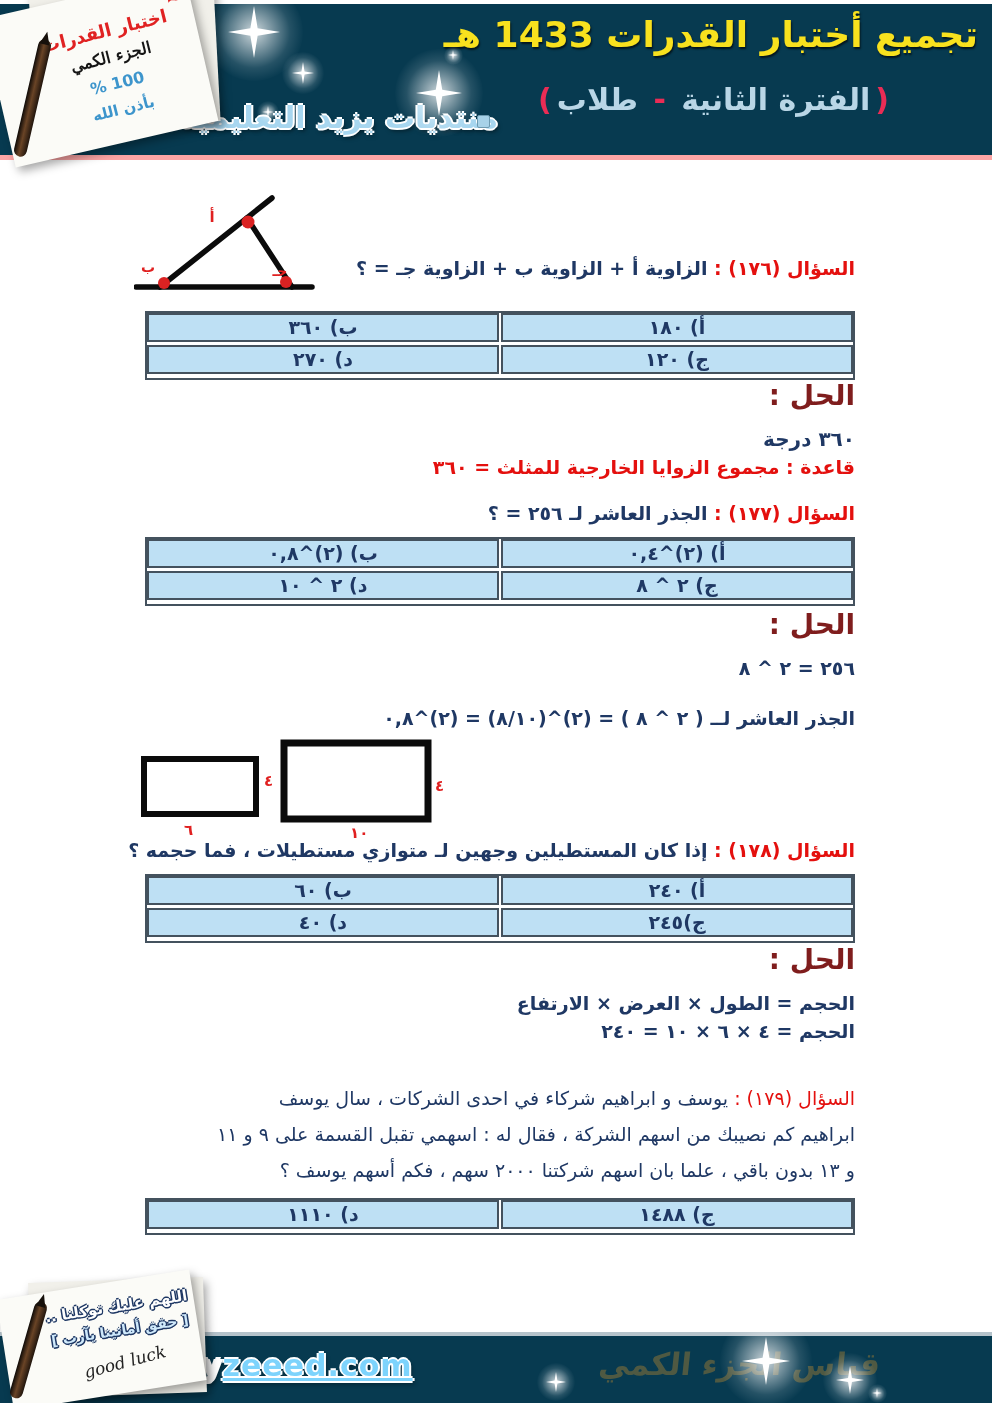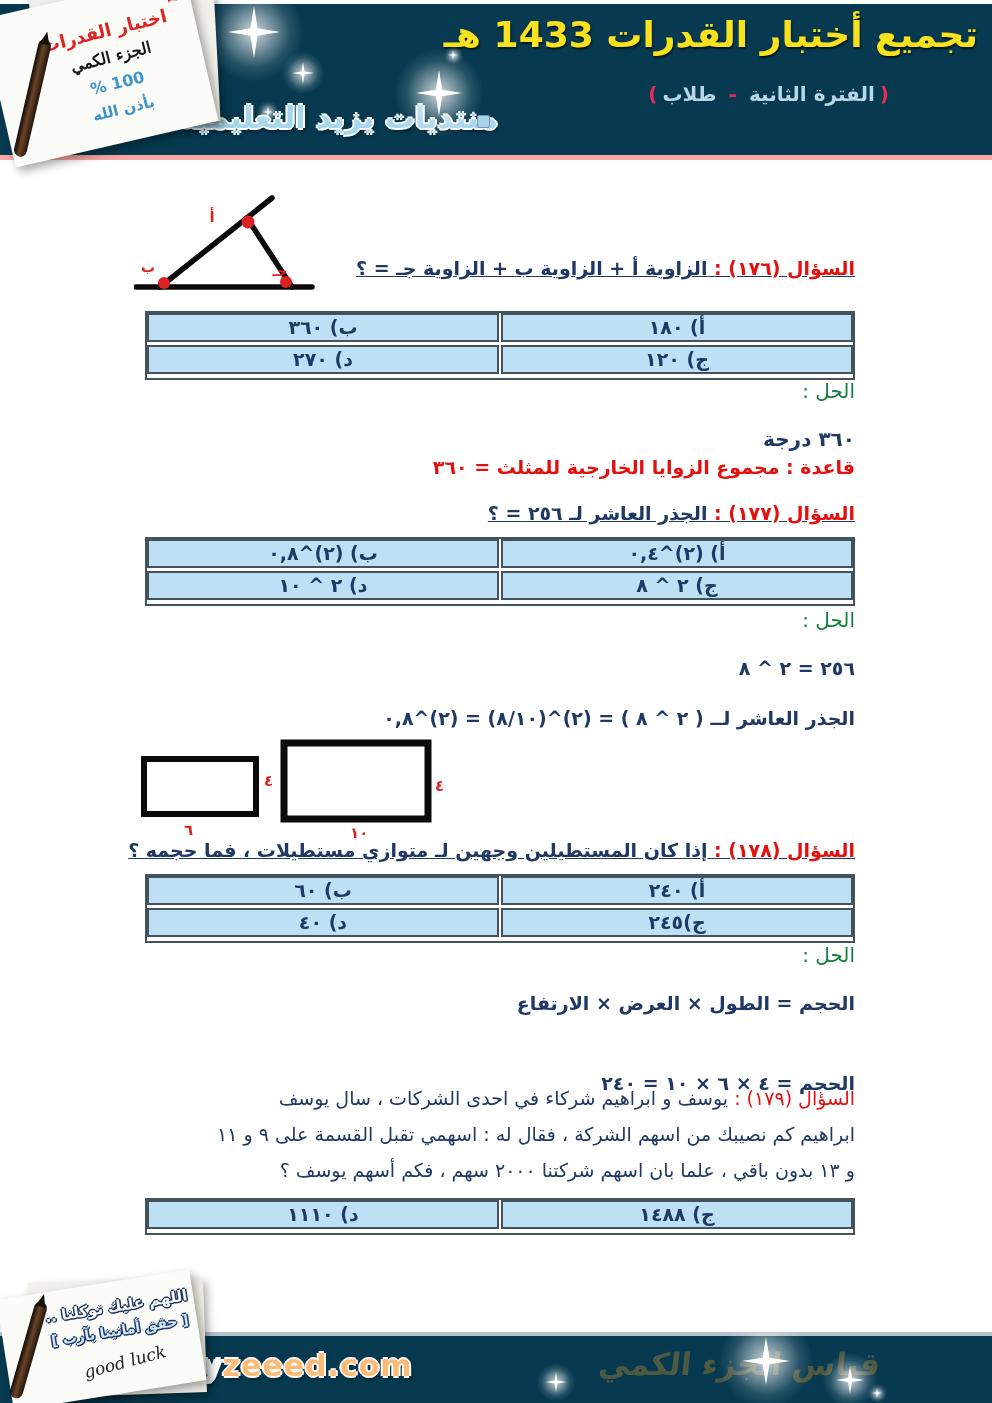--- a/index.html
+++ b/index.html
@@ -8,22 +8,22 @@
 
   
   .hdr{position:absolute;left:0;top:4px;right:0;height:151px;background:#073a50;
        border-bottom:5px solid #fca5a5;z-index:1;}
   .ftr{position:absolute;left:0;top:1332px;right:0;height:71px;background:#073a50;
        border-top:4px solid #b5c3cb;z-index:1;}
 
   .hdr-title{position:absolute;right:14px;top:10px;width:475px;text-align:center;
        direction:rtl;white-space:nowrap;font-weight:bold;font-size:36px;color:#f8e11e;
        text-shadow:1px 2px 2px rgba(0,0,0,0.65);z-index:2;}
-  .hdr-sub{position:absolute;right:98px;top:78px;width:310px;text-align:right;direction:rtl;
-       white-space:nowrap;font-weight:bold;font-size:20px;z-index:2;}
+  .hdr-sub{position:absolute;right:98px;top:78px;width:310px;text-align:left;direction:rtl;
+       white-space:nowrap;font-weight:bold;font-size:30px;z-index:2;}
   .hdr-sub .r{color:#ea2c55;margin:0 5px;}
   .hdr-sub .b{color:#b9d6e6;}
   .site-name{position:absolute;left:186px;top:96px;width:312px;text-align:center;direction:rtl;
        white-space:nowrap;font-weight:bold;font-size:30px;color:#a7d6ef;z-index:2;
        text-shadow:-2px 0 0 #fff,2px 0 0 #fff,0 -2px 0 #fff,0 2px 0 #fff,2px 3px 4px rgba(0,0,0,.5);}
   .chip{position:absolute;left:477px;top:111px;width:11px;height:11px;background:#a7d2e8;
        border:1px solid #6d9ab0;border-radius:2px;z-index:2;}
 
   
   .star{position:absolute;z-index:4;pointer-events:none;}
@@ -57,43 +57,43 @@
        transform:rotate(-6deg);margin-top:8px;}
 
   .pen{position:absolute;width:13px;height:120px;border-radius:7px;z-index:7;
        background:linear-gradient(90deg,#0e0a07,#6a4426 45%,#20150d);}
   .pen::after{content:"";position:absolute;left:1px;top:-13px;
        border:5px solid transparent;border-bottom:13px solid #16100b;}
   .pen-top{left:36px;top:46px;transform:rotate(13deg);}
   .pen-bot{left:22px;top:22px;height:100px;transform:rotate(16deg);}
 
   
-  .q-line{position:absolute;direction:rtl;white-space:nowrap;font-weight:bold;font-size:19px;color:#1f3864;text-decoration:underline;}
+  .q-line{position:absolute;direction:rtl;white-space:nowrap;font-weight:bold;font-size:19px;color:#1f3864;}
   .red{color:#e4100e;}
   .navy{color:#1f3864;}
-  .sol-label{position:absolute;direction:rtl;font-weight:normal;font-size:20px;color:#15803d;white-space:nowrap;}
+  .sol-label{position:absolute;direction:rtl;font-weight:bold;font-size:28px;color:#7f1d1d;white-space:nowrap;}
   .sol-line{position:absolute;direction:rtl;white-space:nowrap;font-weight:bold;font-size:19px;}
   .q-block{position:absolute;direction:rtl;text-align:right;font-weight:normal;font-size:19px;
        color:#1f3864;line-height:36px;}
 
   
   .atable{position:absolute;width:710px;display:grid;grid-template-columns:1fr 1fr;gap:3px 2px;
        background:#fff;border:2px solid #44525e;padding-bottom:4px;direction:rtl;box-sizing:border-box;}
   .cell{background:#bee0f4;border:2px solid #44525e;height:25px;line-height:24px;text-align:center;
        font-weight:bold;font-size:19px;color:#1f3864;white-space:nowrap;overflow:hidden;}
 
   
   .fig{position:absolute;}
 
   
   .url{position:absolute;left:202px;top:12px;font-weight:bold;font-size:30px;letter-spacing:1px;
        white-space:nowrap;z-index:3;
        text-shadow:-2px 0 0 #fff,2px 0 0 #fff,0 -2px 0 #fff,0 2px 0 #fff,2px 3px 4px rgba(0,0,0,.45);}
   .u1{color:#ffffff;}
-  .u2{color:#fdba74;}
+  .u2{color:#7dd3fc;text-decoration:underline;}
   .watermark{position:absolute;right:112px;top:10px;direction:rtl;font-weight:bold;font-size:31px;
        color:#8a7438;opacity:.55;transform:skewX(-6deg);white-space:nowrap;z-index:2;}
 </style>
 </head>
 <body>
 
 <div class="page">
 
   <div class="hdr">
     <div class="hdr-title">تجميع أختبار القدرات 1433 هـ</div>
@@ -185,21 +185,21 @@
 
   <div class="atable" style="top:874px;left:145px;">
     <div class="cell">أ) ٢٤٠</div>
     <div class="cell">ب) ٦٠</div>
     <div class="cell">ج)٢٤٥</div>
     <div class="cell">د) ٤٠</div>
   </div>
 
   <div class="sol-label" style="top:943px;right:137px;">الحل :</div>
   <div class="sol-line navy" style="top:992px;right:137px;">الحجم = الطول × العرض × الارتفاع</div>
-  <div class="sol-line navy" style="top:1072px;right:137px;">الحجم = ٤ × ٦ × ١٠ = ٢٤٠</div>
+  <div class="sol-line navy" style="top:1020px;right:137px;">الحجم = ٤ × ٦ × ١٠ = ٢٤٠</div>
 
   <div class="q-block" style="top:1080px;right:137px;width:718px;">
     <div>
       <span class="red">السؤال (١٧٩) :</span>
       <span class="navy">يوسف و ابراهيم شركاء في احدى الشركات ، سال يوسف</span>
     </div>
     <div class="navy">ابراهيم كم نصيبك من اسهم الشركة ، فقال له : اسهمي تقبل القسمة على ٩ و ١١</div>
     <div class="navy">و ١٣ بدون باقي ، علما بان اسهم شركتنا ٢٠٠٠ سهم ، فكم أسهم يوسف ؟</div>
   </div>
 

